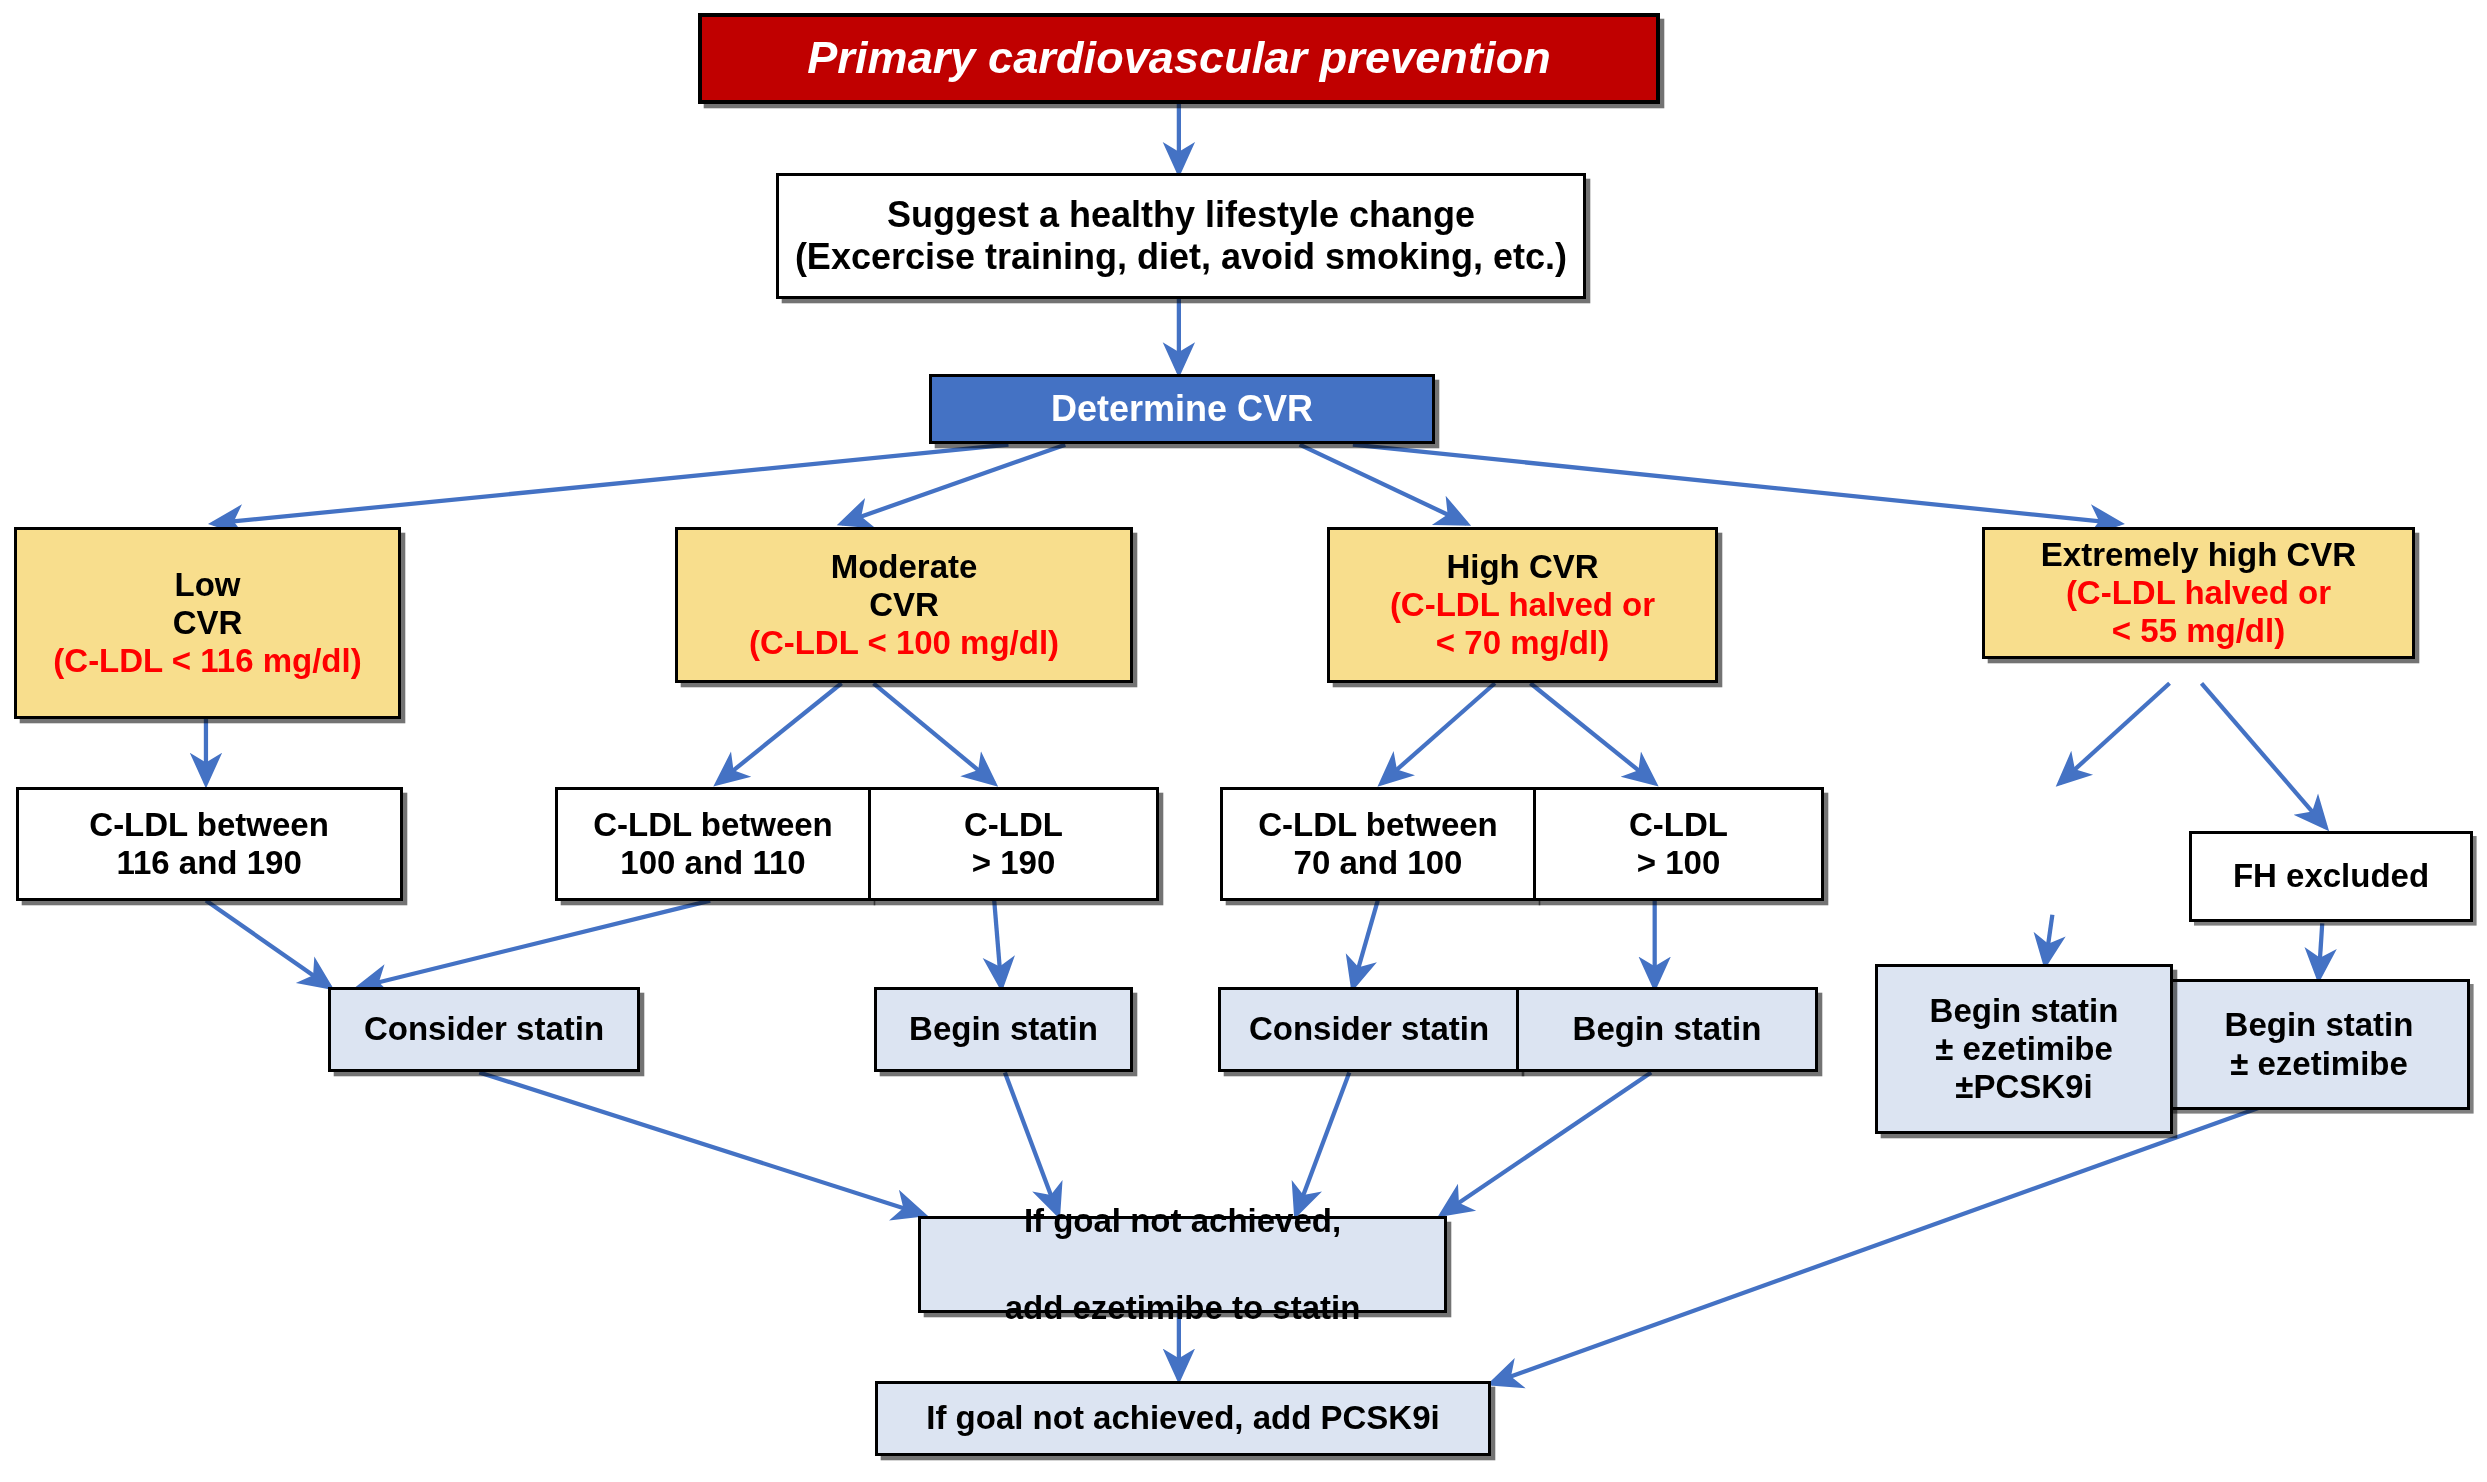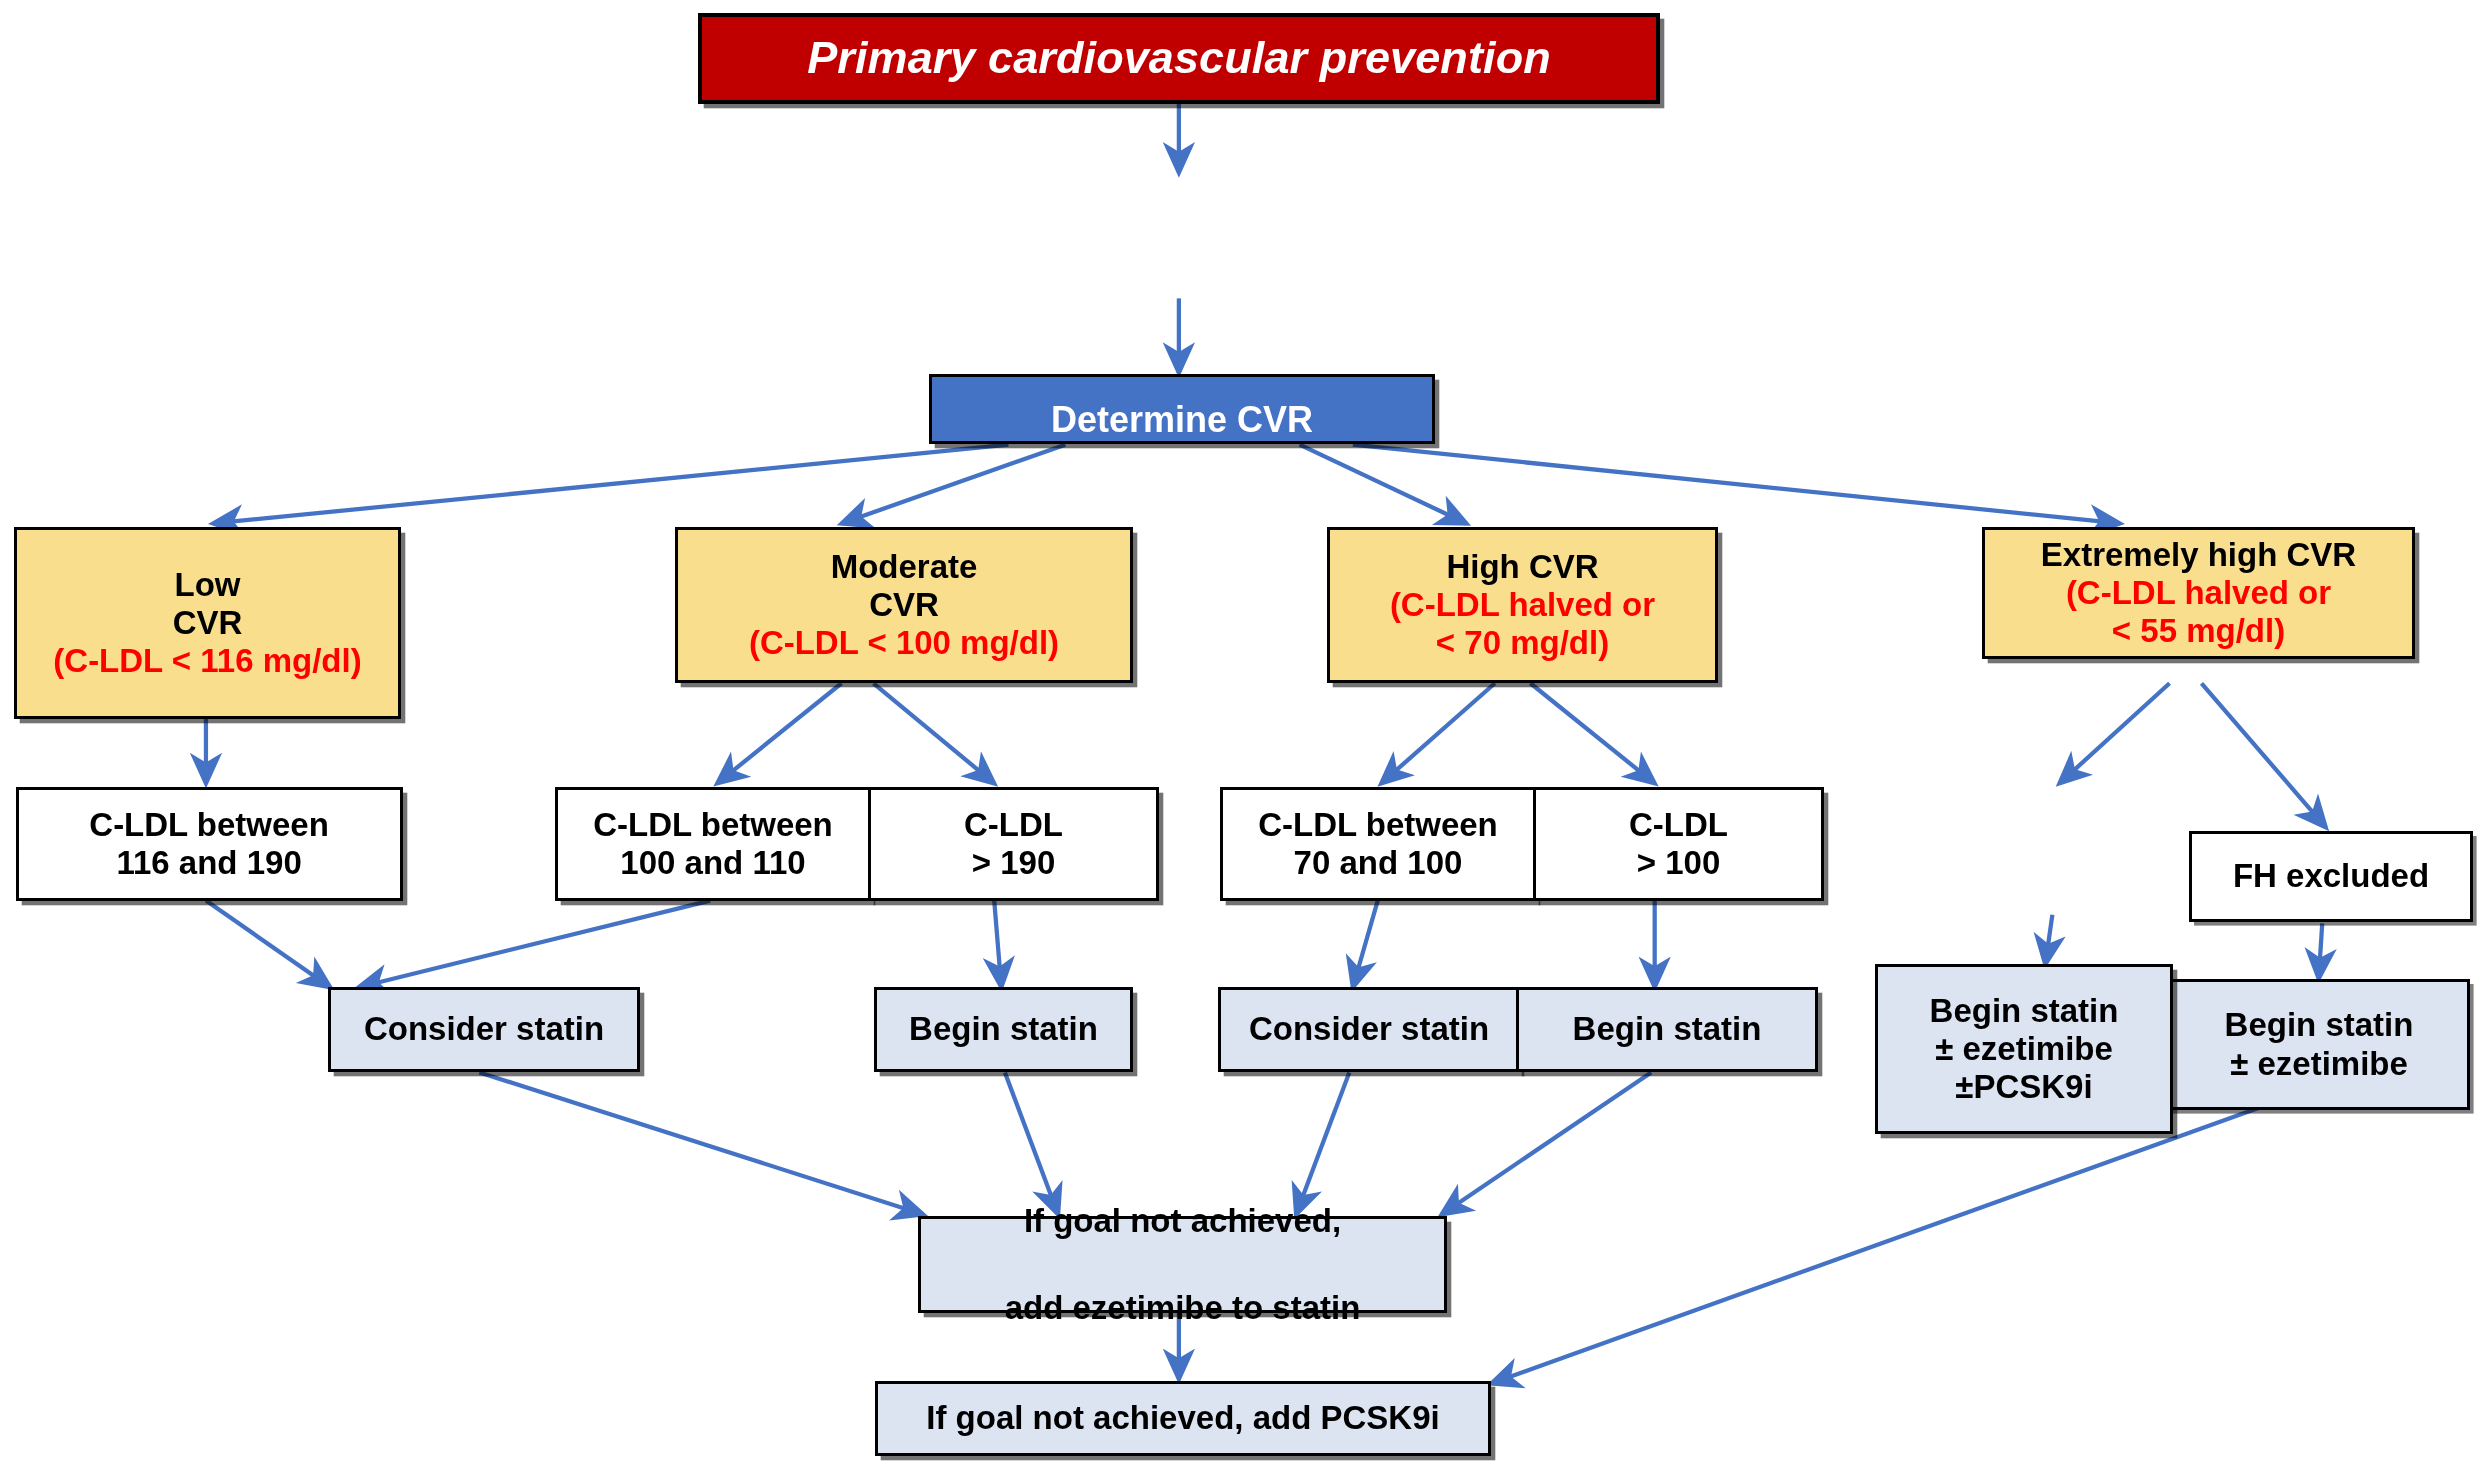--- a/index.html
+++ b/index.html
@@ -55,21 +55,20 @@
     border-width: 4.3px;
   }
   .node.process-node {
     background: #ffffff;
     font-size: 36px;
   }
   .node.decision-node {
     background: #4472C4;
     color: #ffffff;
     font-size: 36px;
-    justify-content: flex-end;
   }
   .node.risk-node {
     background: #F8DE8D;
     font-size: 33px;
   }
   .node.risk-node .target {
     color: #FF0000;
   }
   .node.range-node {
     background: #ffffff;
@@ -132,20 +131,24 @@
       <path d="M1660,1848 L1660,1942"></path>
 
       <path d="M3180,1560 L2100,1948"></path>
     </g>
   </svg>
 
   <div class="node title-node" style="left:698px; top:12.8px; width:962px; height:91px;">
     <span class="ln">Primary cardiovascular prevention</span>
   </div>
 
+  <div class="node process-node" style="left:776px; top:173px; width:810px; height:126px;">
+    <span class="ln">Suggest a healthy lifestyle change</span>
+    <span class="ln">(Excercise training, diet, avoid smoking, etc.)</span>
+  </div>
 
   <div class="node decision-node" style="left:929px; top:374px; width:506px; height:70px;">
     <span class="ln">Determine CVR</span>
   </div>
 
   <div class="node risk-node" style="left:14px; top:527px; width:387px; height:192px;">
     <span class="ln">Low</span>
     <span class="ln">CVR</span>
     <span class="ln target">(C-LDL &lt; 116 mg/dl)</span>
   </div>

